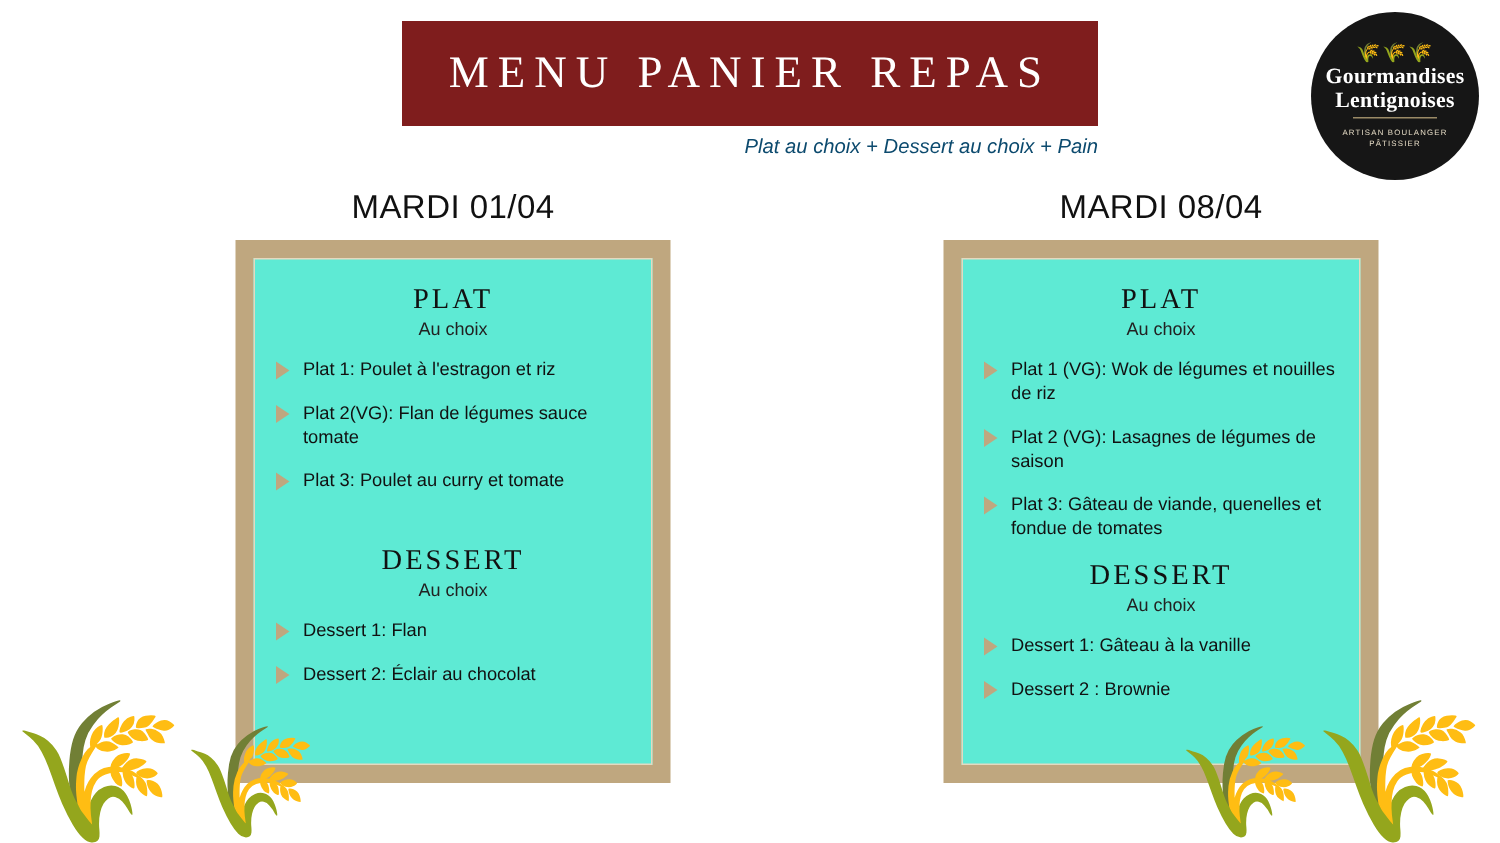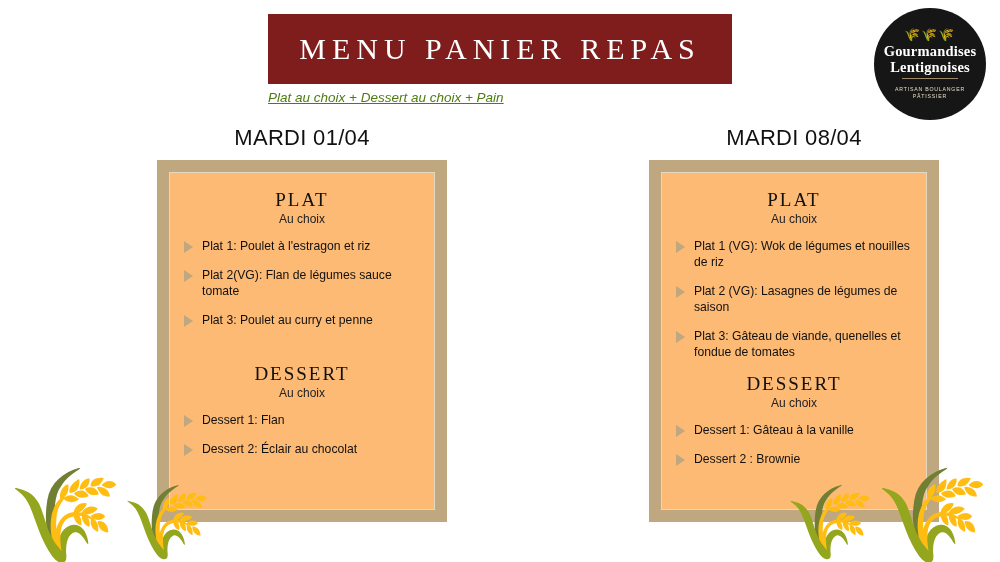--- a/index.html
+++ b/index.html
@@ -31,26 +31,25 @@
     letter-spacing: 6px;
     text-align: center;
     line-height: 70px;
     white-space: nowrap;
   }
   .header-sub {
     position: absolute;
     left: 268px;
     top: 90px;
     width: 464px;
-    text-align: left;
+    text-align: right;
     font-style: italic;
     font-size: 13.5px;
-    color: #4d7c0f;
+    color: #0c4a6e;
     font-family: "Liberation Sans", sans-serif;
-    text-decoration: underline;
   }
 
   
   .logo {
     position: absolute;
     right: 14px;
     top: 8px;
     width: 112px;
     height: 112px;
     border-radius: 50%;
@@ -99,39 +98,39 @@
   }
 
   
   .day-col {
     position: absolute;
     top: 125px;
     width: 290px;
     padding-left: 44px;
   }
   .day-col.left  { left: 113px; }
-  .day-col.right { left: 585px; margin-left: 20px; }
+  .day-col.right { left: 585px; }
 
   .day-title {
     text-align: center;
     font-size: 22px;
     color: #111111;
     font-family: "Liberation Sans", sans-serif;
     margin-bottom: 9px;
     letter-spacing: 0.3px;
   }
 
   .card-outer {
     background: #bfa77f;
     padding: 12px;
     box-sizing: border-box;
     height: 362px;
   }
   .card-inner {
-    background: #fdba74;
+    background: #5eead4;
     border: 1px solid #e4d9c0;
     height: 100%;
     box-sizing: border-box;
     padding: 16px 14px 10px 14px;
   }
 
   .section-title {
     text-align: center;
     font-family: "Liberation Serif", serif;
     font-size: 19px;
@@ -211,21 +210,21 @@
       <div class="item">
         <span class="arrow"></span>
         <span class="item-text">Plat 1: Poulet à l'estragon et riz</span>
       </div>
       <div class="item">
         <span class="arrow"></span>
         <span class="item-text">Plat 2(VG): Flan de légumes sauce tomate</span>
       </div>
       <div class="item">
         <span class="arrow"></span>
-        <span class="item-text">Plat 3: Poulet au curry et penne</span>
+        <span class="item-text">Plat 3: Poulet au curry et tomate</span>
       </div>
 
       <div class="spacer-dessert"></div>
 
       <div class="section-title">DESSERT</div>
       <div class="section-sub">Au choix</div>
 
       <div class="item">
         <span class="arrow"></span>
         <span class="item-text">Dessert 1: Flan</span>

